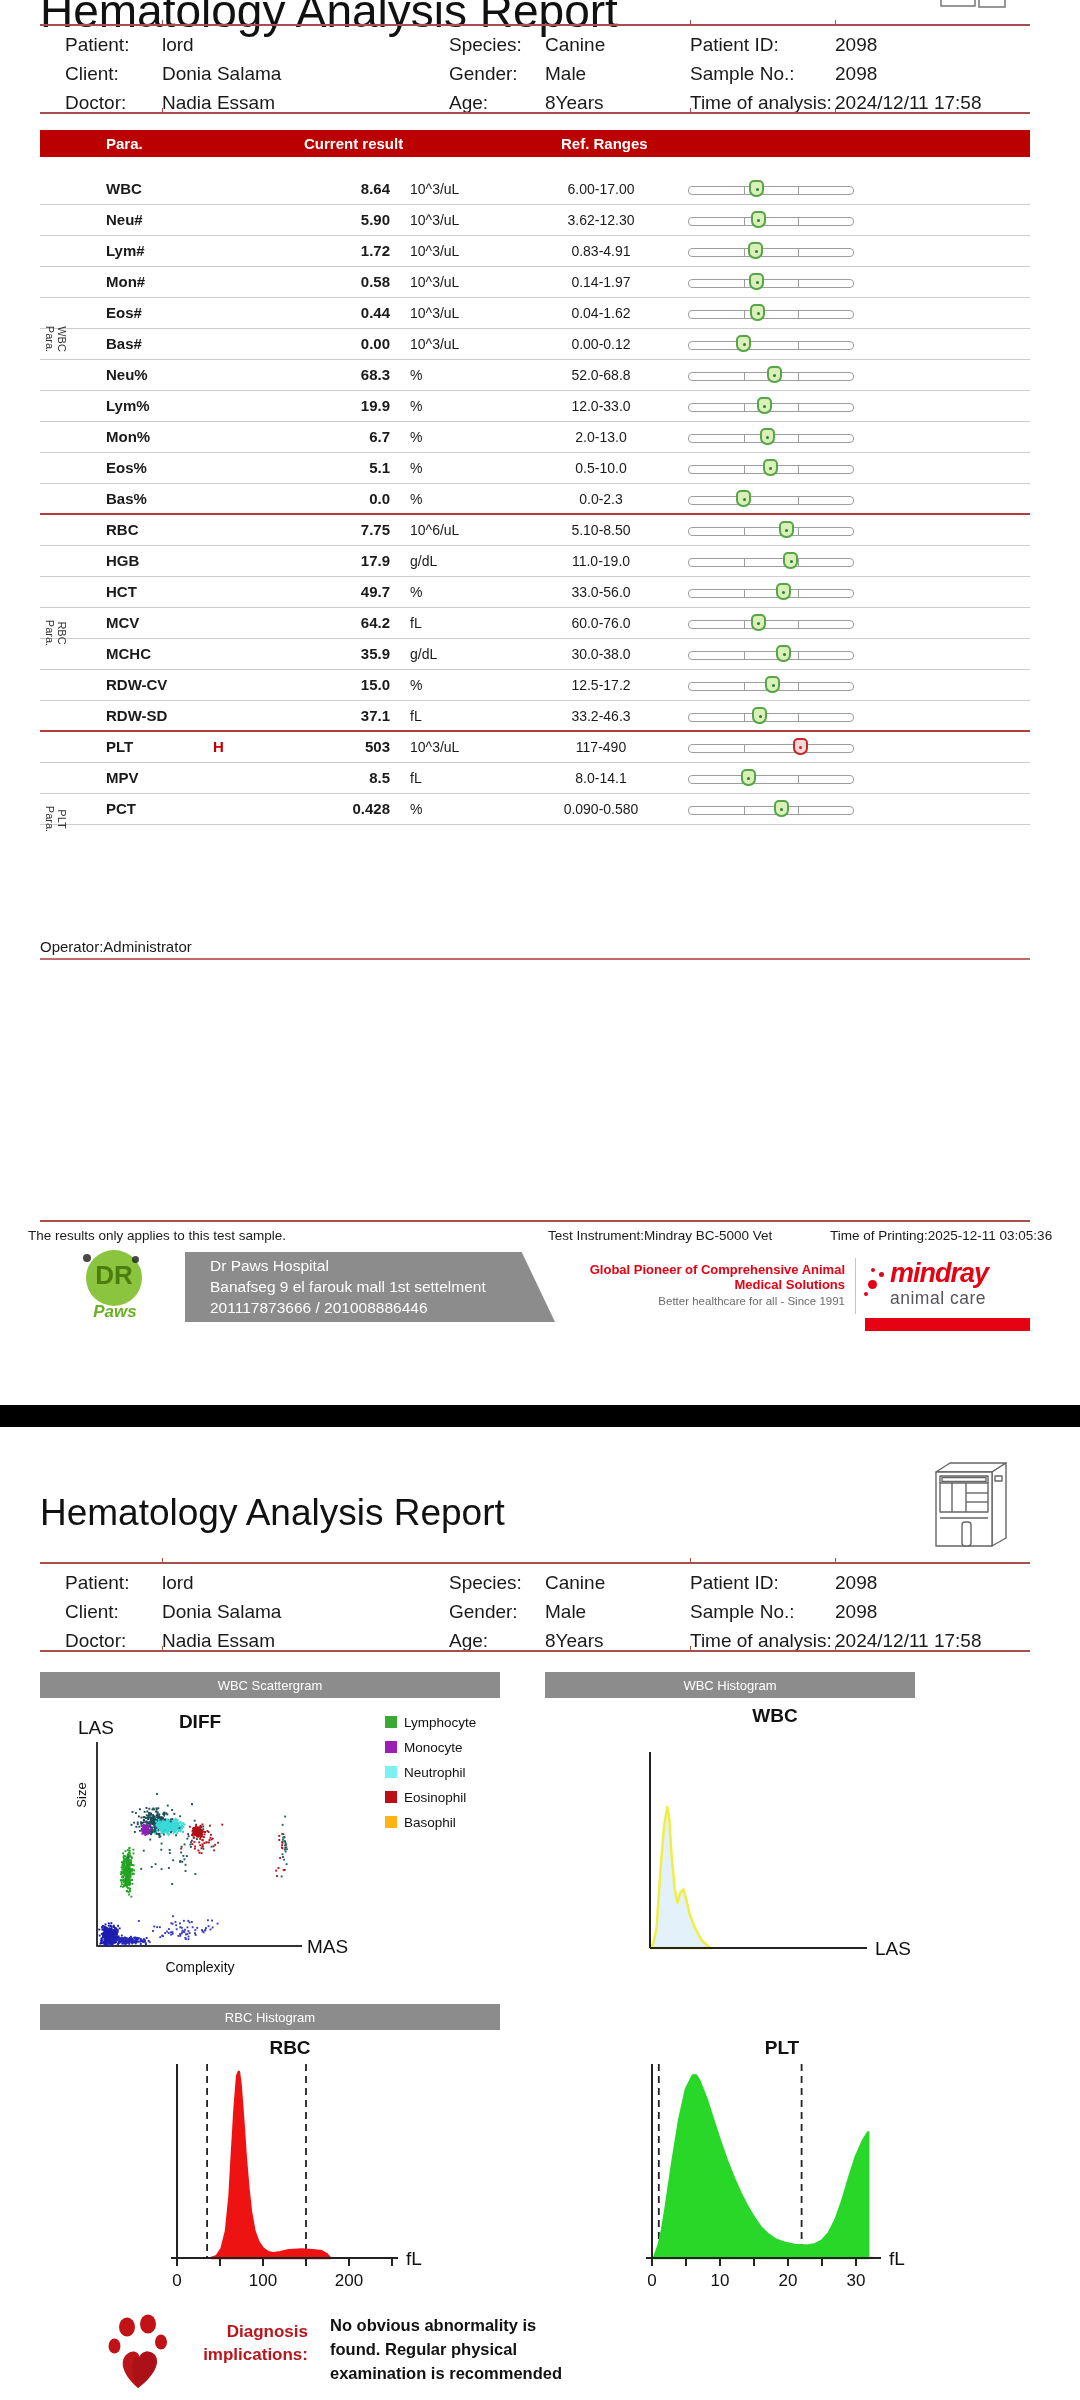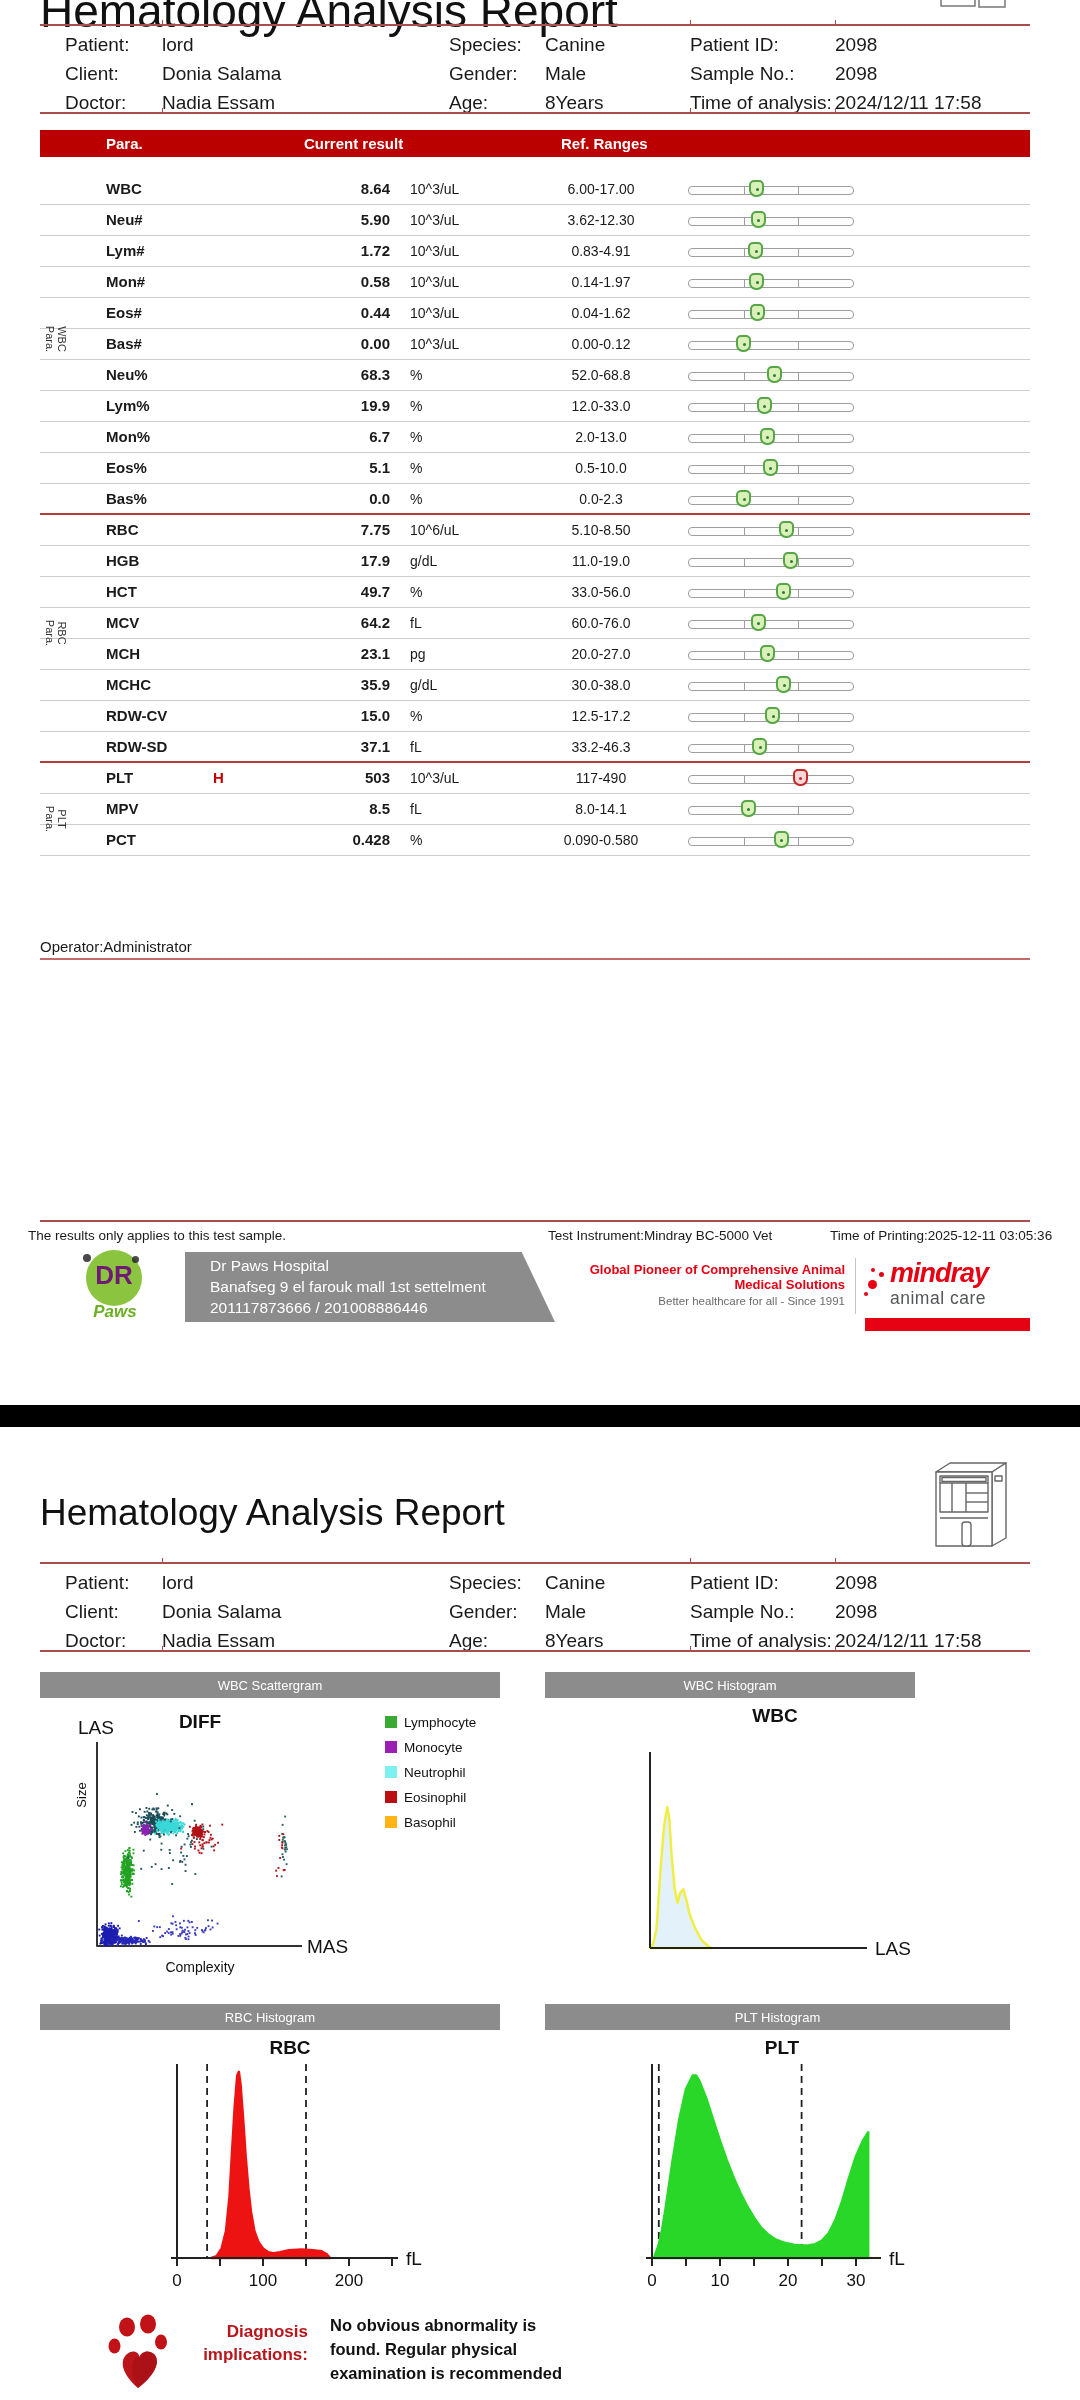--- a/index.html
+++ b/index.html
@@ -251,31 +251,20 @@
         <div class="val">64.2</div>
         <div class="unit">fL</div>
         <div class="range">60.0-76.0</div>
         <div class="slider">
           <div class="stick" style="left: 54.6667px;"></div>
           <div class="stick" style="left: 109.333px;"></div>
           <div class="marker" style="left: 61.5167px;"></div>
         </div>
       </div>
       <div class="t-row" style="border-bottom: 1px solid rgb(205, 205, 205);">
-        <div class="param">MCH</div>
-        <div class="val">23.1</div>
-        <div class="unit">pg</div>
-        <div class="range">20.0-27.0</div>
-        <div class="slider">
-          <div class="stick" style="left: 54.6667px;"></div>
-          <div class="stick" style="left: 109.333px;"></div>
-          <div class="marker" style="left: 71.3762px;"></div>
-        </div>
-      </div>
-      <div class="t-row" style="border-bottom: 1px solid rgb(205, 205, 205);">
         <div class="param">MCHC</div>
         <div class="val">35.9</div>
         <div class="unit">g/dL</div>
         <div class="range">30.0-38.0</div>
         <div class="slider">
           <div class="stick" style="left: 54.6667px;"></div>
           <div class="stick" style="left: 109.333px;"></div>
           <div class="marker" style="left: 87.4833px;"></div>
         </div>
       </div>
@@ -348,21 +337,21 @@
   <div class="abs" style="left:40px;top:938px;font-size:15px">Operator:Administrator</div>
   <div class="redline" style="left:40px;top:958px;width:990px;background:#c46a6a"></div>
 
   <div class="redline" style="left:40px;top:1220px;width:990px"></div>
   <div class="footer-txt" style="left:28px;top:1228px">The results only applies to this test sample.</div>
   <div class="footer-txt" style="left:548px;top:1228px">Test Instrument:Mindray BC-5000 Vet</div>
   <div class="footer-txt" style="left:830px;top:1228px;width:200px;text-align:left">Time of Printing:2025-12-11 03:05:36</div>
 
   <div class="abs" style="left:80px;top:1250px;width:80px;height:72px">
     <div class="abs" style="left:6px;top:0;width:56px;height:56px;border-radius:50%;background:#8bc53f"></div>
-    <div class="abs" style="left:6px;top:10px;width:56px;text-align:center;font-weight:bold;font-size:26px;color:#701a75">DR</div>
+    <div class="abs" style="left:6px;top:10px;width:56px;text-align:center;font-weight:bold;font-size:26px;color:#4d7c0f">DR</div>
     <div class="abs" style="left:3px;top:4px;width:8px;height:8px;border-radius:50%;background:#1c1c1c;opacity:.8"></div>
     <div class="abs" style="left:52px;top:6px;width:7px;height:7px;border-radius:50%;background:#1c1c1c;opacity:.8"></div>
     <div class="abs" style="left:0;top:52px;width:70px;text-align:center;font-weight:bold;font-style:italic;font-size:17px;color:#6ab023">Paws</div>
   </div>
 
   <div class="bannerband" style="left:185px;top:1252px;width:370px;height:70px;
        clip-path:polygon(0 0,91% 0,100% 100%,0 100%)">
     <div style="top:3px">Dr Paws Hospital</div>
     <div style="top:3px">Banafseg 9 el farouk mall 1st settelment</div>
     <div style="top:3px">201117873666 / 201008886446</div>
@@ -2468,23 +2457,20 @@
   <div class="chart" id="chart-wbc" style="left:545px;top:1700px"><svg width="465" height="290" style="font-family: &quot;Liberation Sans&quot;, sans-serif;">
         <text x="230" y="22" font-size="19" fill="#111" font-weight="bold" text-anchor="middle">WBC</text>
         <path d="M105.0,248 L105.0,248.0 L108.2,244.1 L111.5,228.4 L115.8,165.7 L119.0,126.5 L122.2,106.9 L124.3,118.6 L126.5,153.9 L129.7,189.2 L132.5,202.9 L135.1,193.1 L138.3,189.2 L141.6,201.0 L144.8,214.7 L150.2,228.4 L156.6,240.2 L163.1,246.0 L166.3,248.0 L166.3,248 Z" stroke="#f0ee45" stroke-width="2.5" fill="#e3f1fa" stroke-linejoin="round"></path>
         <path d="M105,52 V248 M105,248 H322" stroke="#222" stroke-width="2" fill="none" stroke-linejoin="round"></path>
         <text x="330" y="255" font-size="19" fill="#111">LAS</text>
       </svg></div>
 
   <div class="graybar" style="left:40px;top:2004px;width:460px">
     <span>RBC Histogram</span>
     </div>
-  <div class="graybar" style="left:545px;top:2004px;width:465px">
-    <span>PLT Histogram</span>
-    </div>
 
   <div class="chart" id="chart-rbc" style="left:40px;top:2032px"><svg width="460" height="268" style="font-family: &quot;Liberation Sans&quot;, sans-serif;">
         <text x="250" y="22" font-size="19" fill="#111" font-weight="bold" text-anchor="middle">RBC</text>
         <path d="M167.1,32 V226" stroke="#222" stroke-width="1.8" fill="none" stroke-dasharray="7 5" stroke-linejoin="round"></path>
         <path d="M266.0,32 V226" stroke="#222" stroke-width="1.8" fill="none" stroke-dasharray="7 5" stroke-linejoin="round"></path>
         <path d="M171.4,226 L171.4,226.0 L176.6,224.1 L181.7,216.4 L186.0,199.1 L189.5,164.6 L192.0,120.4 L194.6,76.2 L197.2,43.6 L198.9,39.8 L200.6,53.2 L203.2,87.8 L205.8,126.2 L208.4,156.9 L211.0,179.9 L214.4,199.1 L218.7,210.6 L223.0,216.4 L228.2,220.2 L233.3,221.2 L240.2,220.2 L248.8,218.3 L261.7,217.4 L272.9,218.3 L281.5,219.3 L286.6,222.2 L290.1,226.0 L290.1,226 Z" stroke="#ee1313" stroke-width="2.5" fill="#ee1313" stroke-linejoin="round"></path>
         <path d="M137,32 V226 M131,226 H358" stroke="#222" stroke-width="2" fill="none" stroke-linejoin="round"></path>
         <path d="M137.0,226 v8" stroke="#222" stroke-width="2" fill="none" stroke-linejoin="round"></path>
         <text x="137" y="254" font-size="17" fill="#111" text-anchor="middle">0</text>
         <path d="M180.0,226 v8" stroke="#222" stroke-width="2" fill="none" stroke-linejoin="round"></path>

